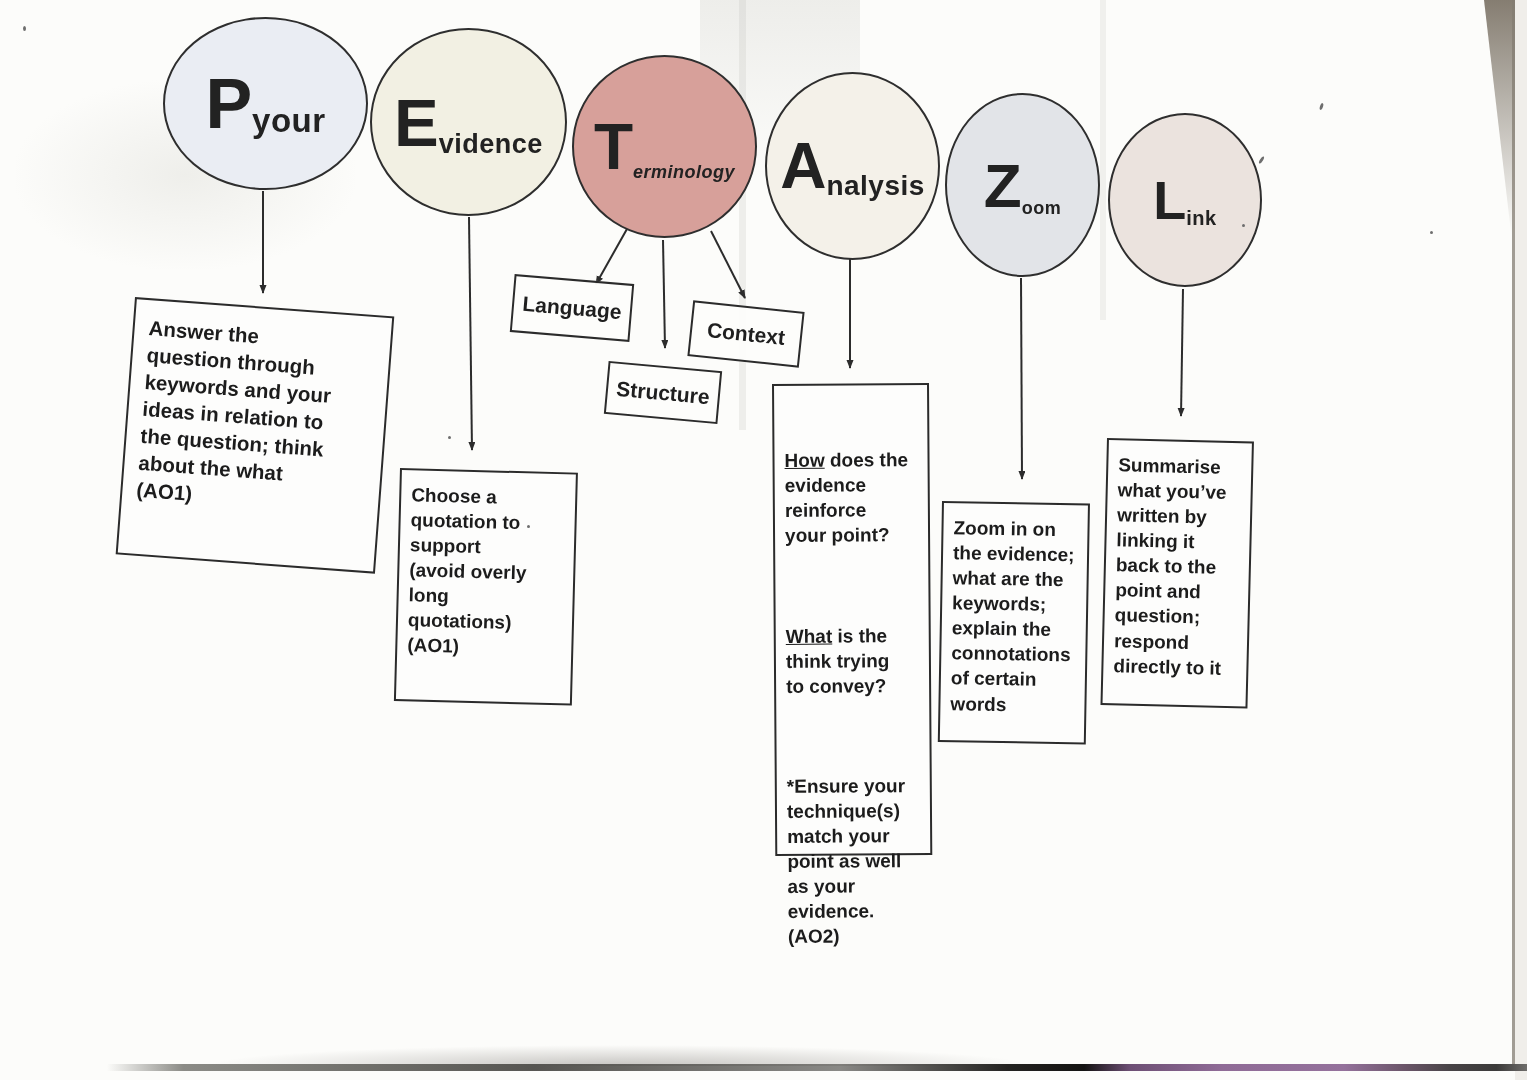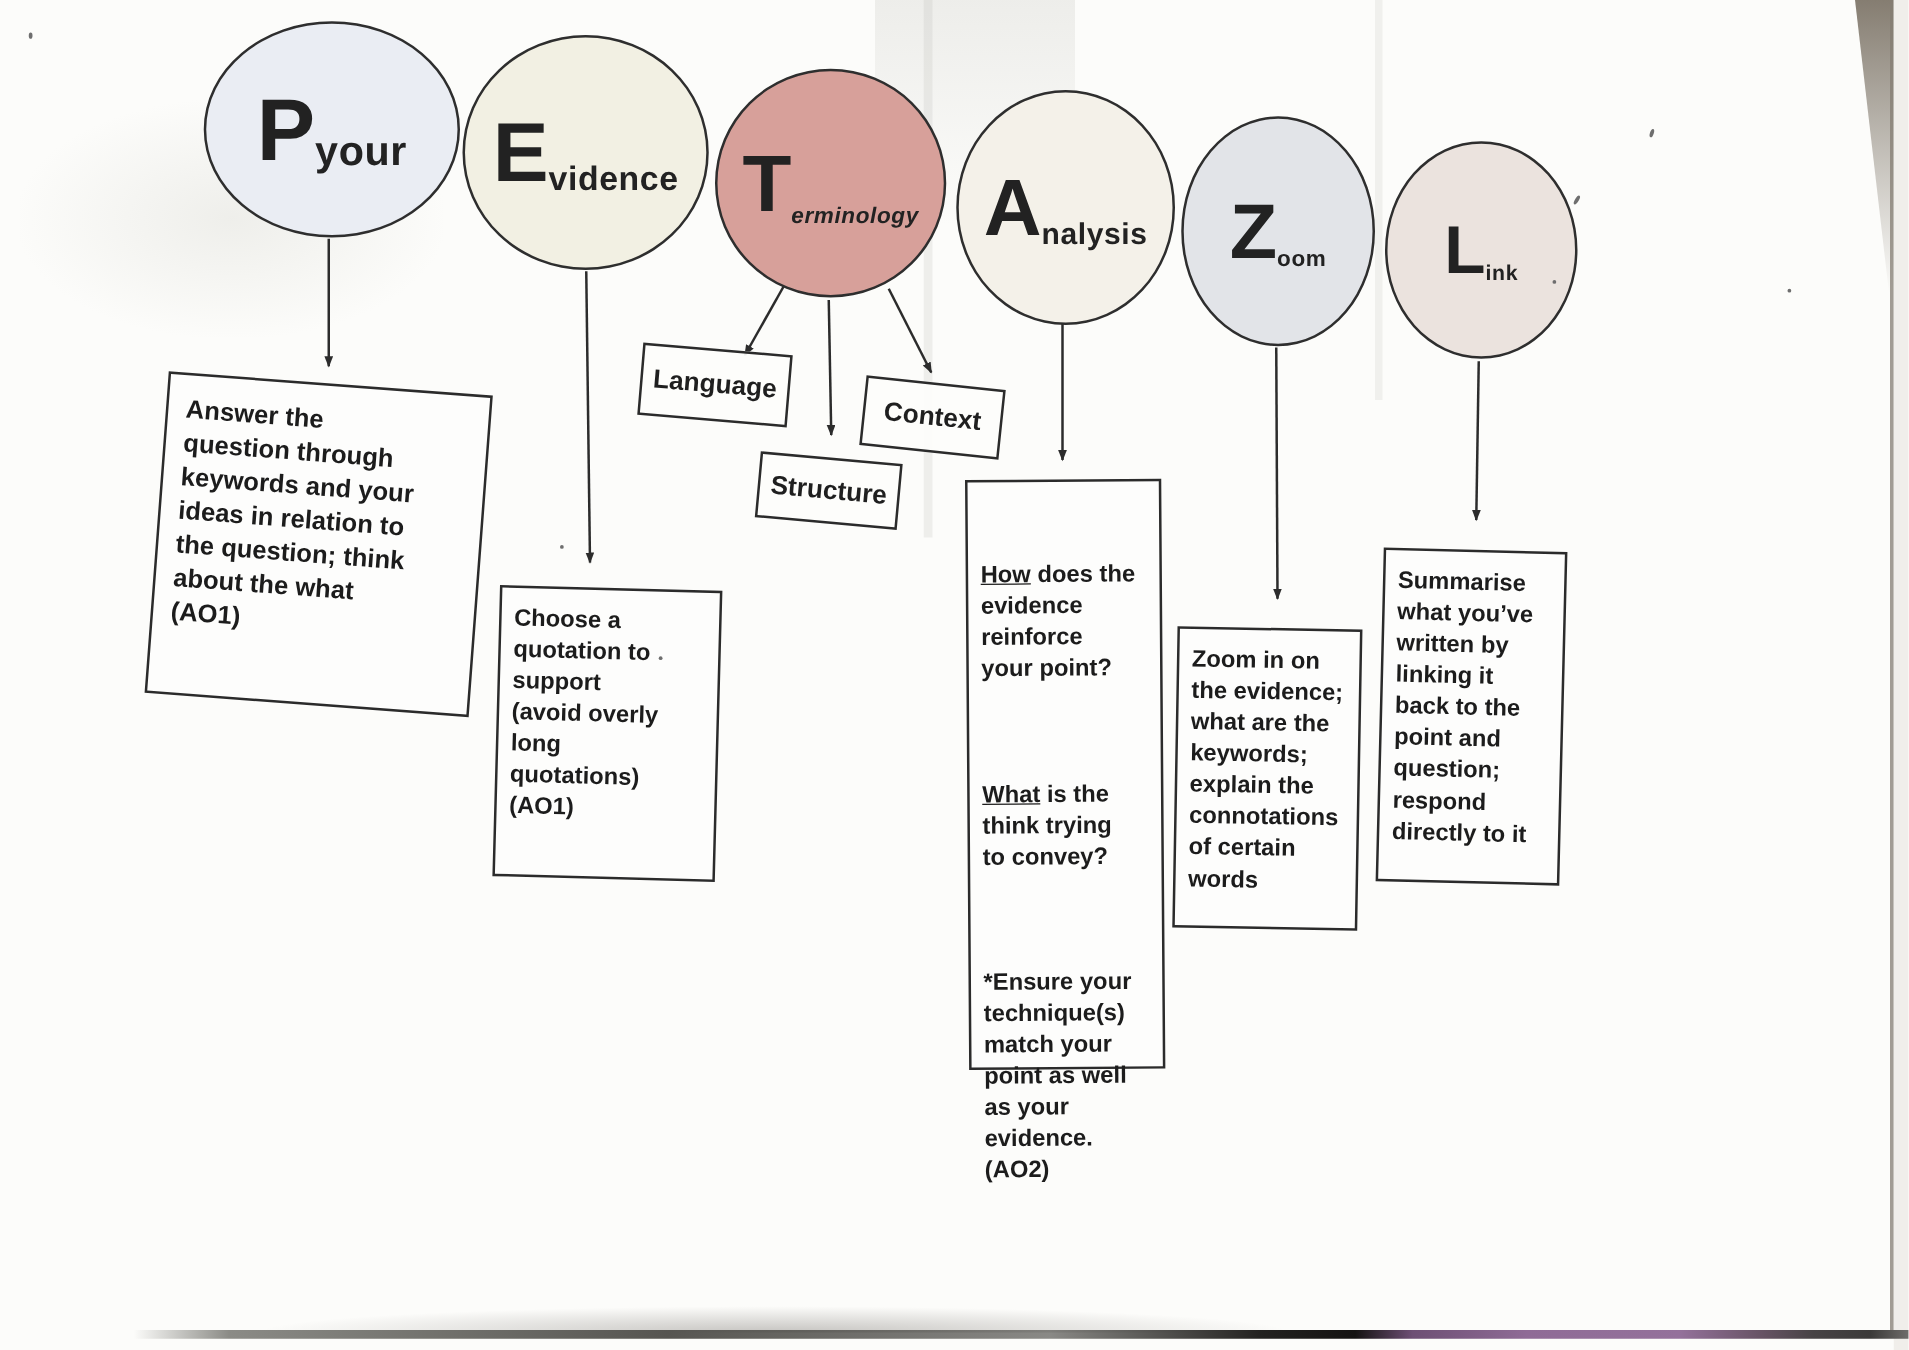--- a/index.html
+++ b/index.html
@@ -53,25 +53,25 @@
   }
   .bubble .lbl{display:flex;align-items:baseline;font-weight:700;color:#222;}
   .bubble .rest{position:relative;letter-spacing:.5px;}
   .b-point{left:163px;top:17px;width:205px;height:173px;}
   .b-point .big{font-size:70px;} .b-point .rest{font-size:33px;top:4px;}
   .b-evidence{left:370px;top:28px;width:197px;height:188px;}
   .b-evidence .big{font-size:67px;} .b-evidence .rest{font-size:27px;top:7px;}
   .b-terminology{left:572px;top:55px;width:185px;height:183px;}
   .b-terminology .big{font-size:64px;} .b-terminology .rest{font-size:18px;top:9px;font-style:italic;}
   .b-analysis{left:765px;top:72px;width:175px;height:188px;}
-  .b-analysis .big{font-size:64px;} .b-analysis .rest{font-size:24px;top:7px;}
+  .b-analysis .big{font-size:64px;} .b-analysis .rest{font-size:28px;top:7px;}
   .b-zoom{left:945px;top:93px;width:155px;height:184px;}
   .b-zoom .big{font-size:62px;} .b-zoom .rest{font-size:18px;top:7px;}
   .b-link{left:1108px;top:113px;width:154px;height:174px;}
-  .b-link .big{font-size:54px;} .b-link .rest{font-size:17px;top:6px;}
+  .b-link .big{font-size:54px;} .b-link .rest{font-size:20px;top:6px;}
 
   
   .term-box{
     position:absolute;border:2px solid #2b2b2b;background:rgba(253,253,251,.92);
     display:flex;align-items:center;justify-content:center;
     font-size:21px;font-weight:700;color:#1f1f1f;
   }
   .tb-language{left:512px;top:279px;width:120px;height:58px;transform:rotate(4.8deg);}
   .tb-context{left:690px;top:306px;width:112px;height:56px;transform:rotate(6deg);}
   .tb-structure{left:606px;top:366px;width:114px;height:53px;transform:rotate(5.2deg);}

